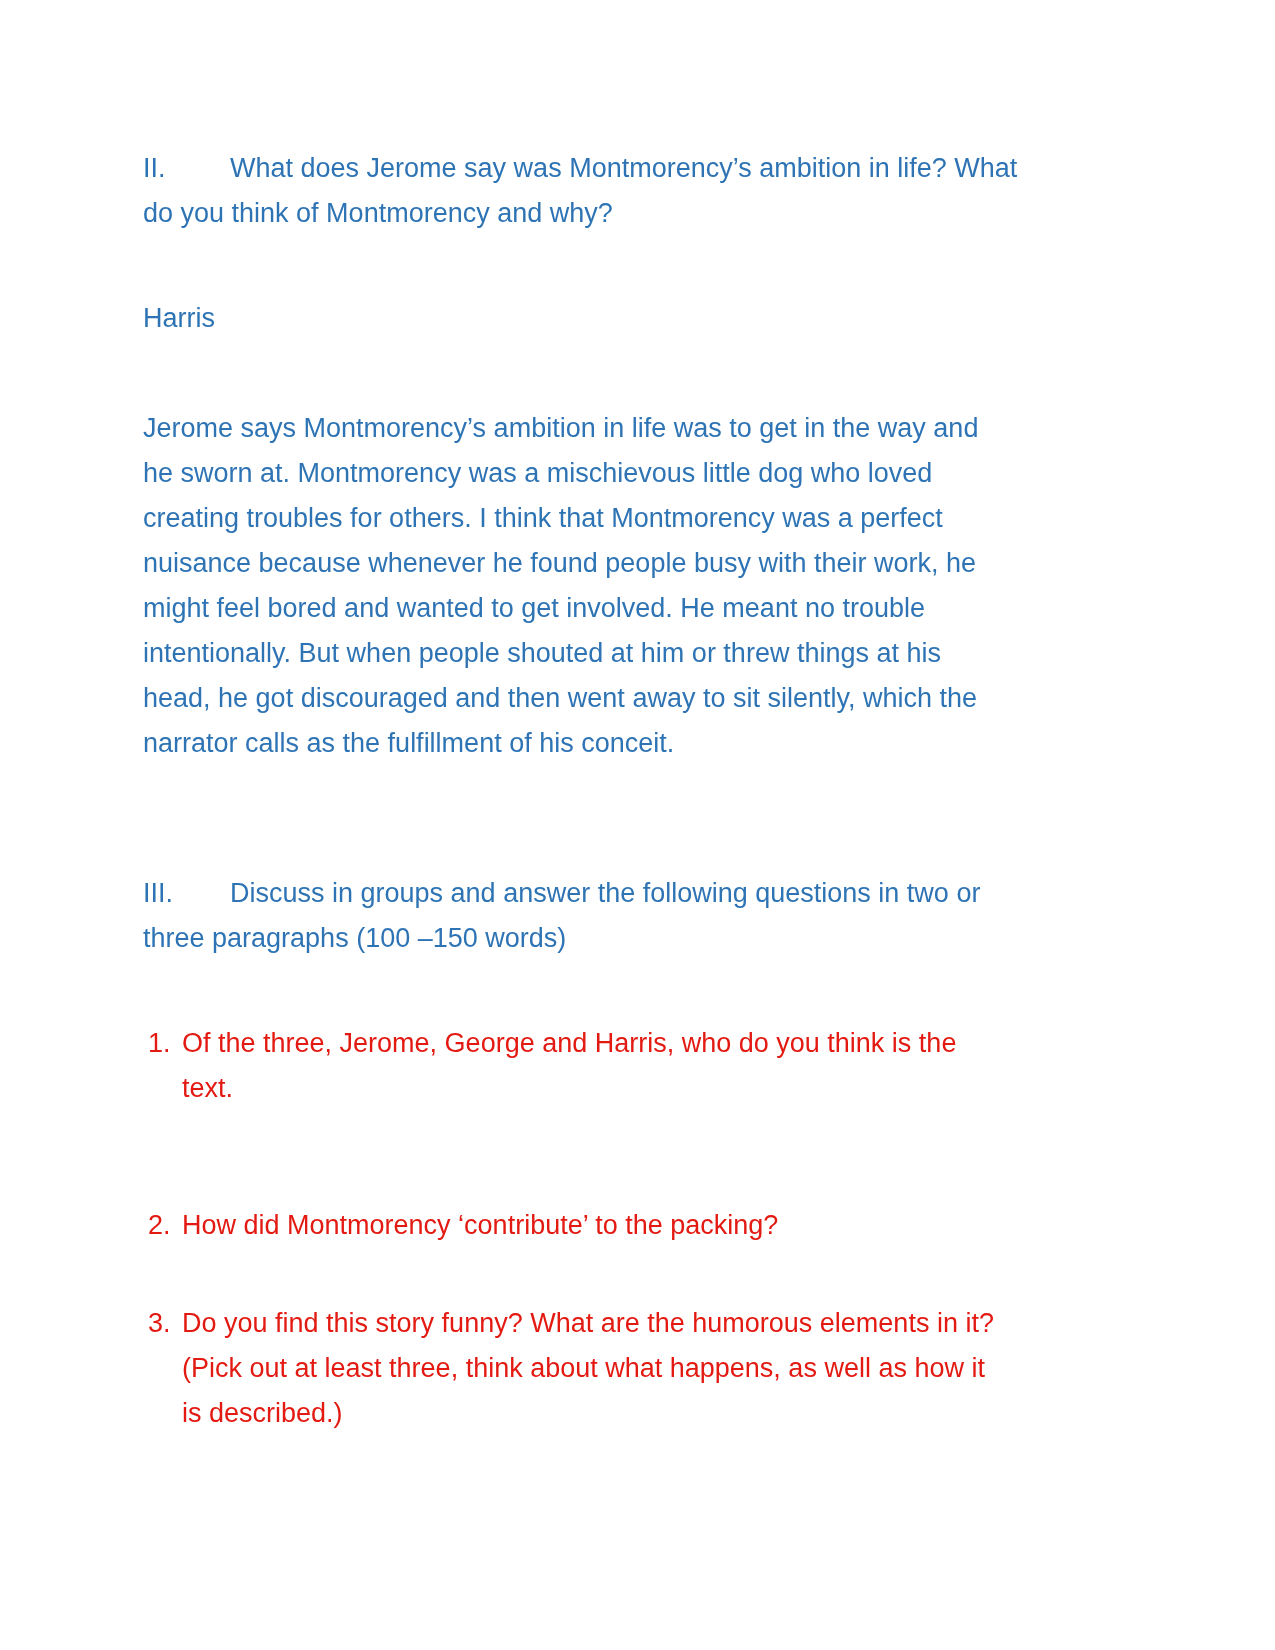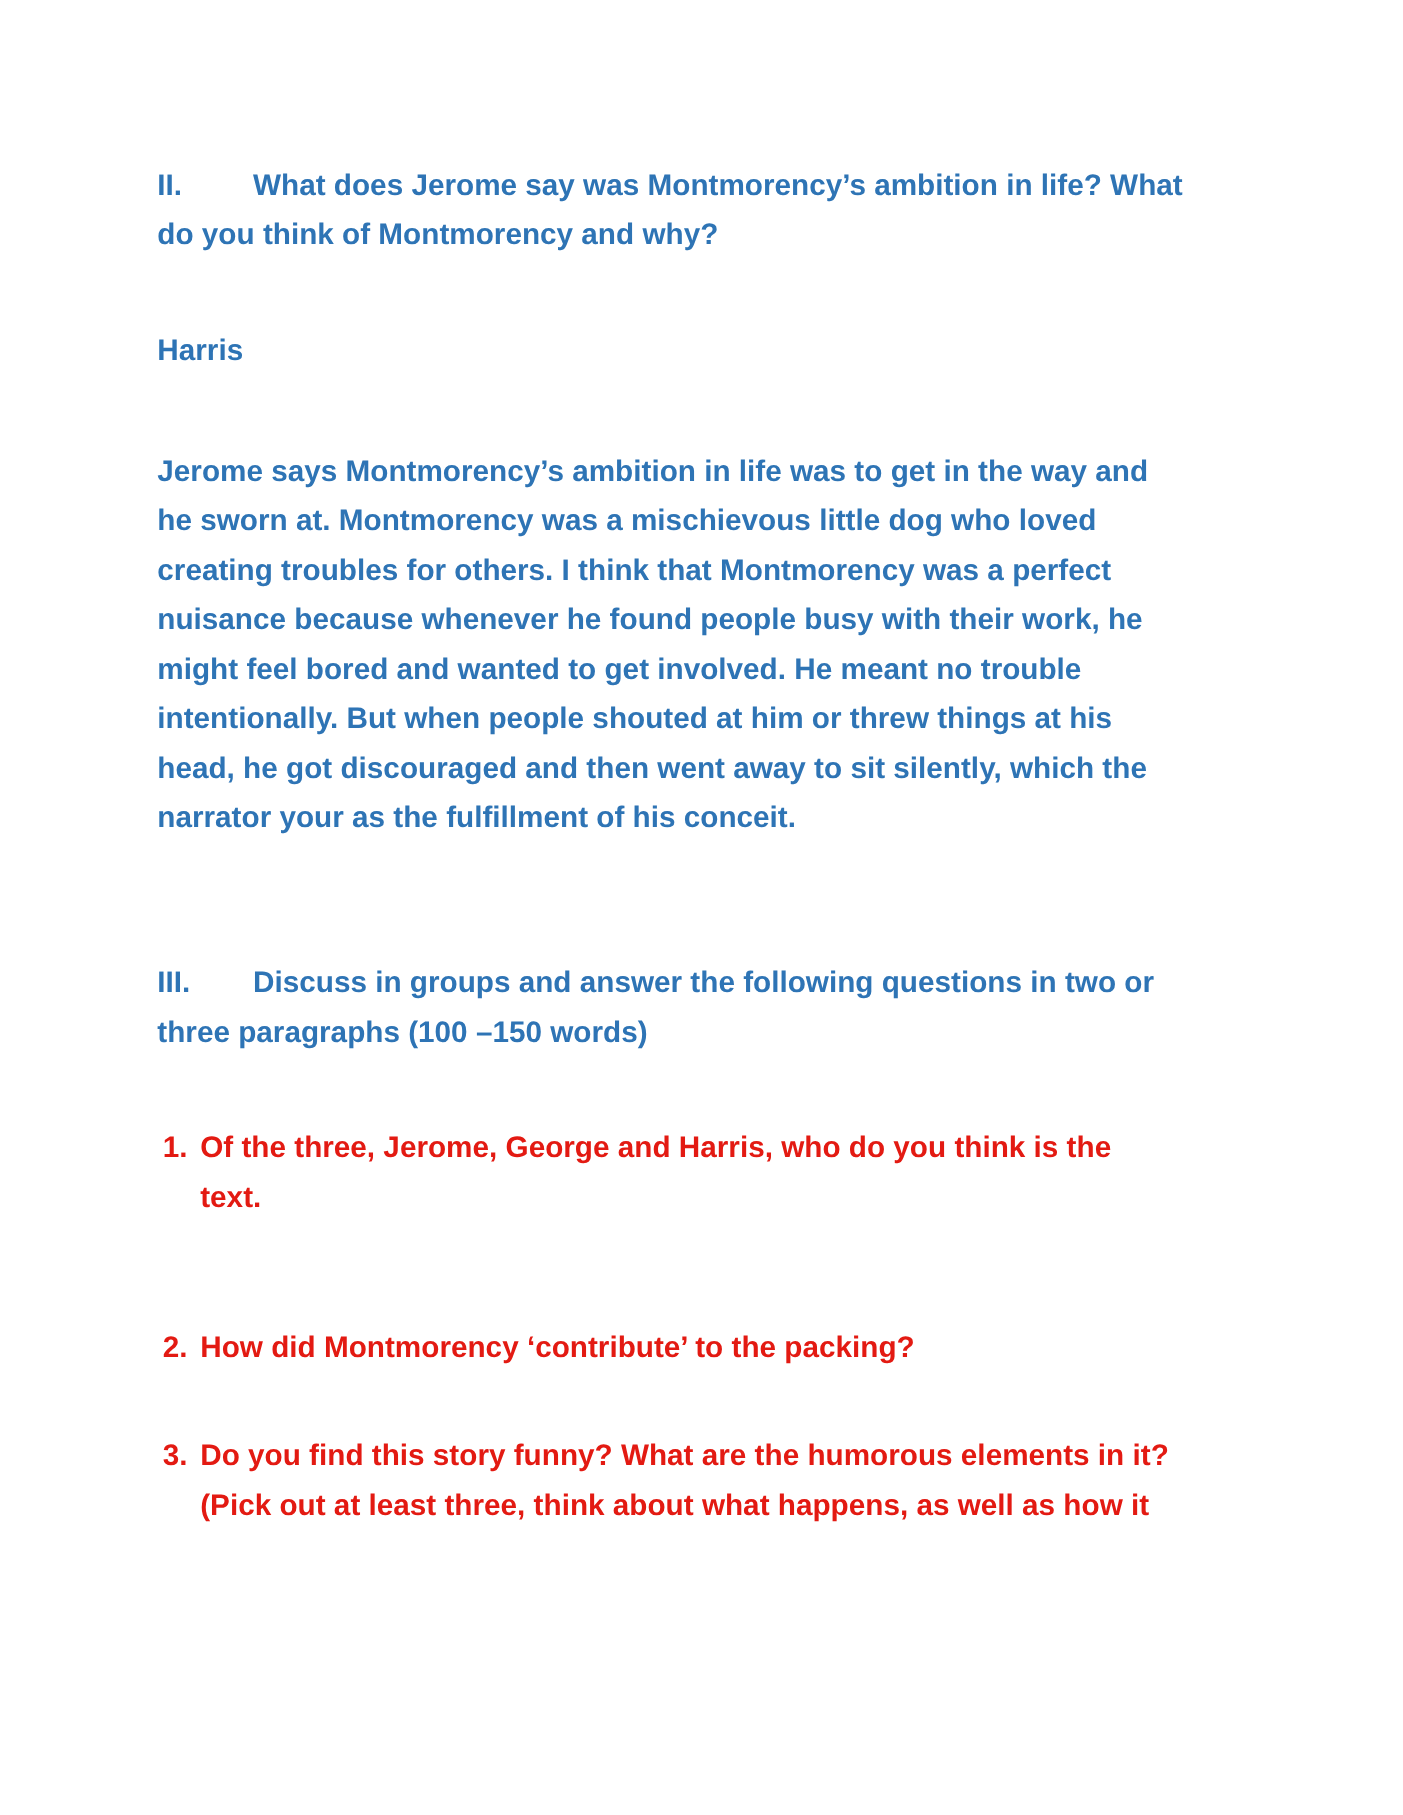--- a/index.html
+++ b/index.html
@@ -9,21 +9,20 @@
   }
   .page {
     position: relative;
     width: 1275px;
     height: 1650px;
     background: #ffffff;
     font-family: "Liberation Sans", sans-serif;
     font-size: 27px;
     line-height: 45px;
     overflow: hidden;
-    font-weight: bold;
   }
   .content {
     position: absolute;
     left: 143px;
     top: 0;
     width: 992px;
   }
   .block { position: absolute; left: 0; }
   .line { white-space: nowrap; }
   .blue { color: var(--blue, #2e74b5); }
@@ -60,21 +59,21 @@
     </div>
 
     <div class="block blue" style="top:406px;">
       <div class="line">Jerome says Montmorency’s ambition in life was to get in the way and</div>
       <div class="line">he sworn at. Montmorency was a mischievous little dog who loved</div>
       <div class="line">creating troubles for others. I think that Montmorency was a perfect</div>
       <div class="line">nuisance because whenever he found people busy with their work, he</div>
       <div class="line">might feel bored and wanted to get involved. He meant no trouble</div>
       <div class="line">intentionally. But when people shouted at him or threw things at his</div>
       <div class="line">head, he got discouraged and then went away to sit silently, which the</div>
-      <div class="line">narrator your as the fulfillment of his conceit.</div>
+      <div class="line">narrator calls as the fulfillment of his conceit.</div>
     </div>
 
     <div class="block blue" style="top:871px;">
       <div class="line"><span class="h-num">III.</span><span>Discuss in groups and answer the following questions in two or</span></div>
       <div class="line">three paragraphs (100 –150 words)</div>
     </div>
 
     <div class="block red q" style="top:1021px;">
       <div class="q-row">
         <div class="q-num">1.</div>
@@ -93,18 +92,19 @@
         </div>
       </div>
     </div>
 
     <div class="block red q" style="top:1301px;">
       <div class="q-row">
         <div class="q-num">3.</div>
         <div class="q-lines">
           <div class="line">Do you find this story funny? What are the humorous elements in it?</div>
           <div class="line">(Pick out at least three, think about what happens, as well as how it</div>
+          <div class="line">is described.)</div>
         </div>
       </div>
     </div>
 
   </div>
 </div>
 
 </body></html>

